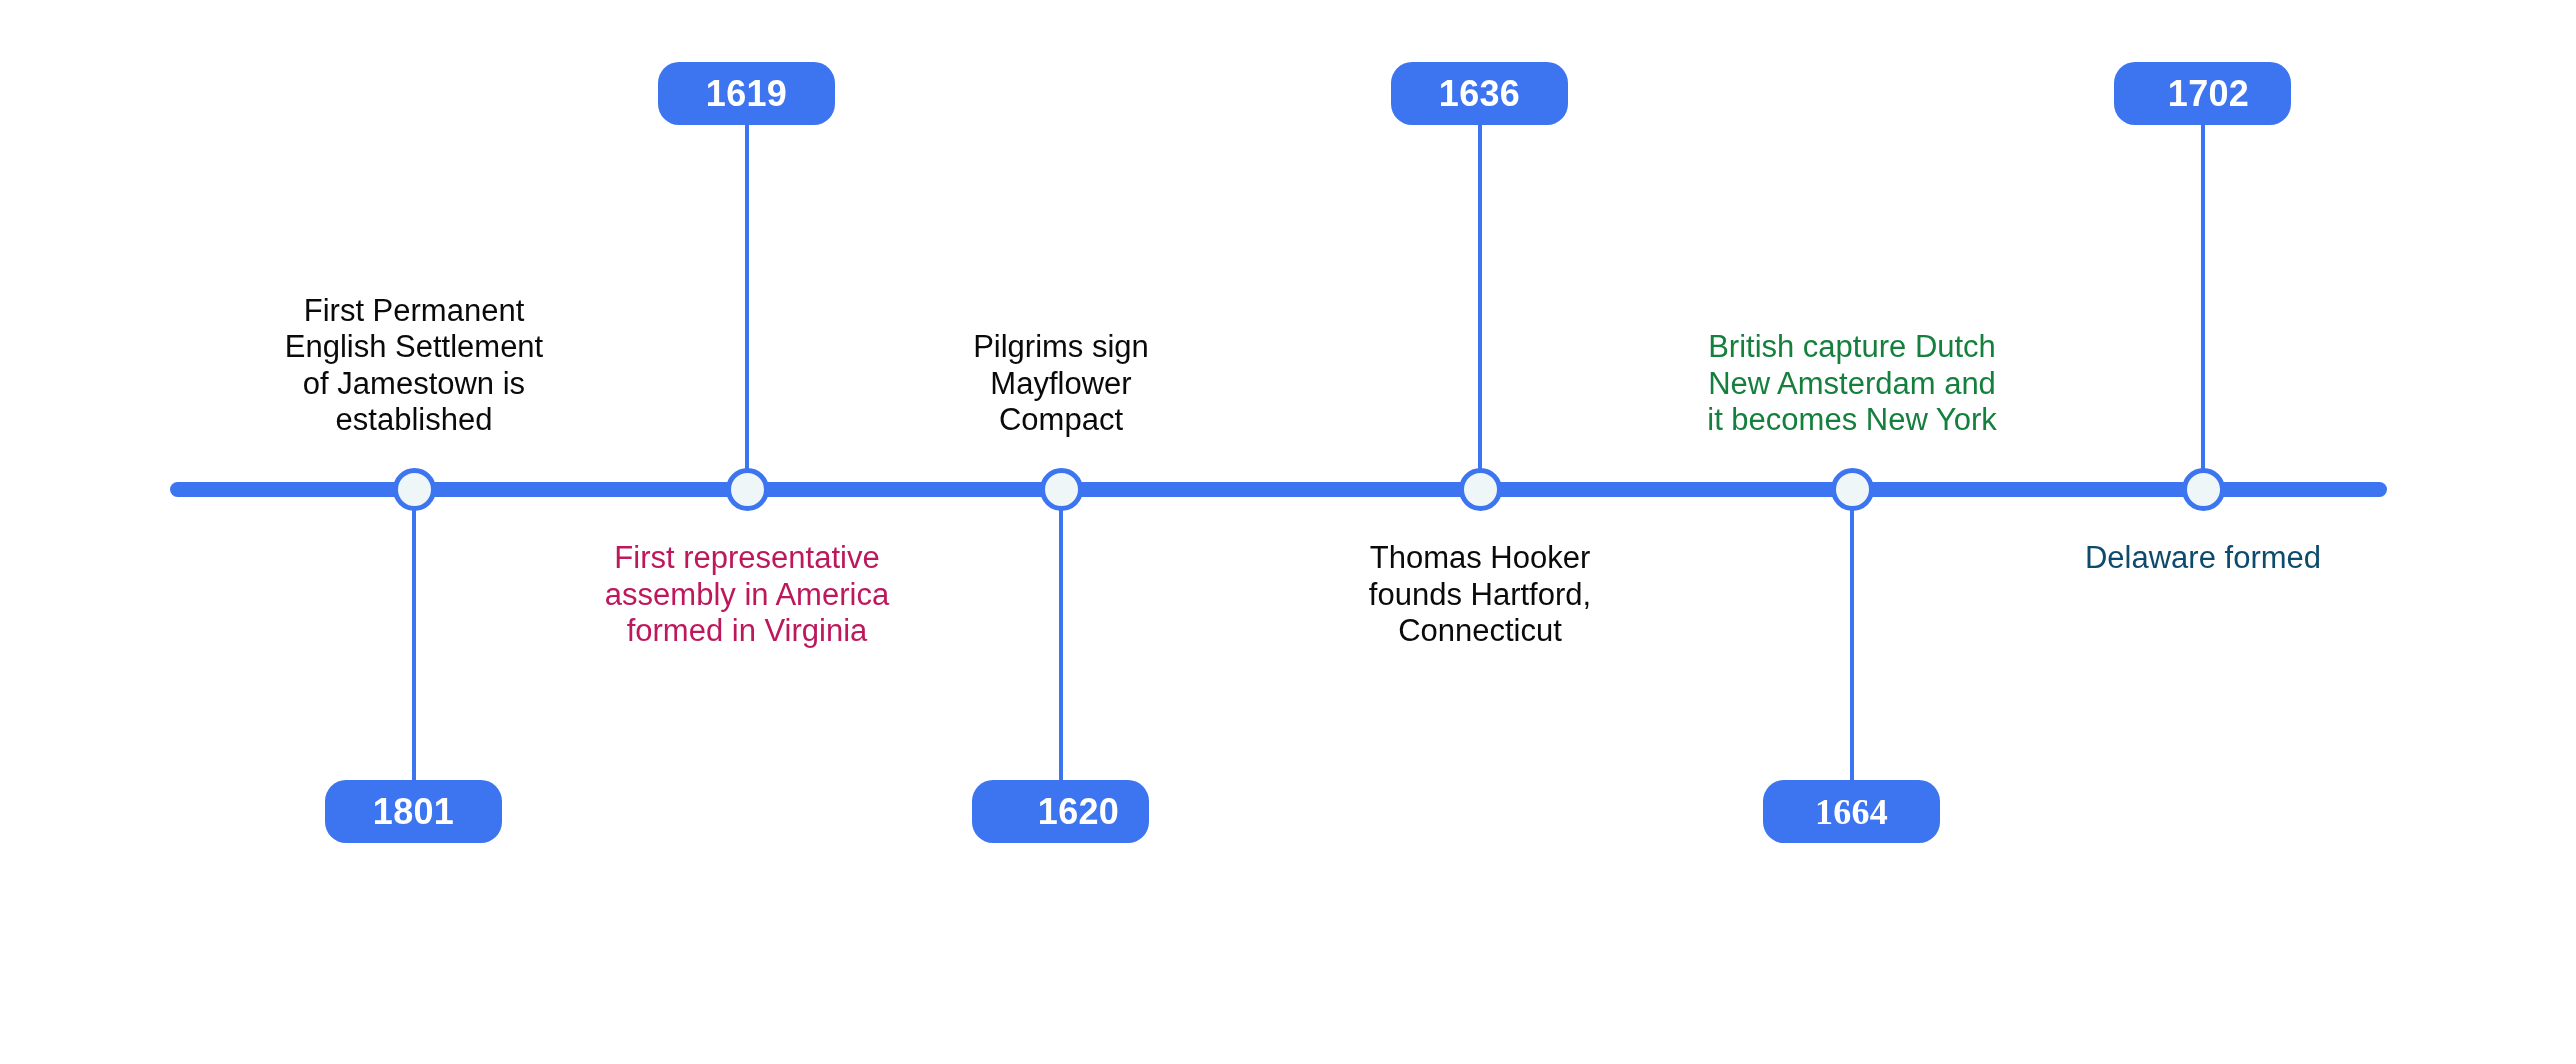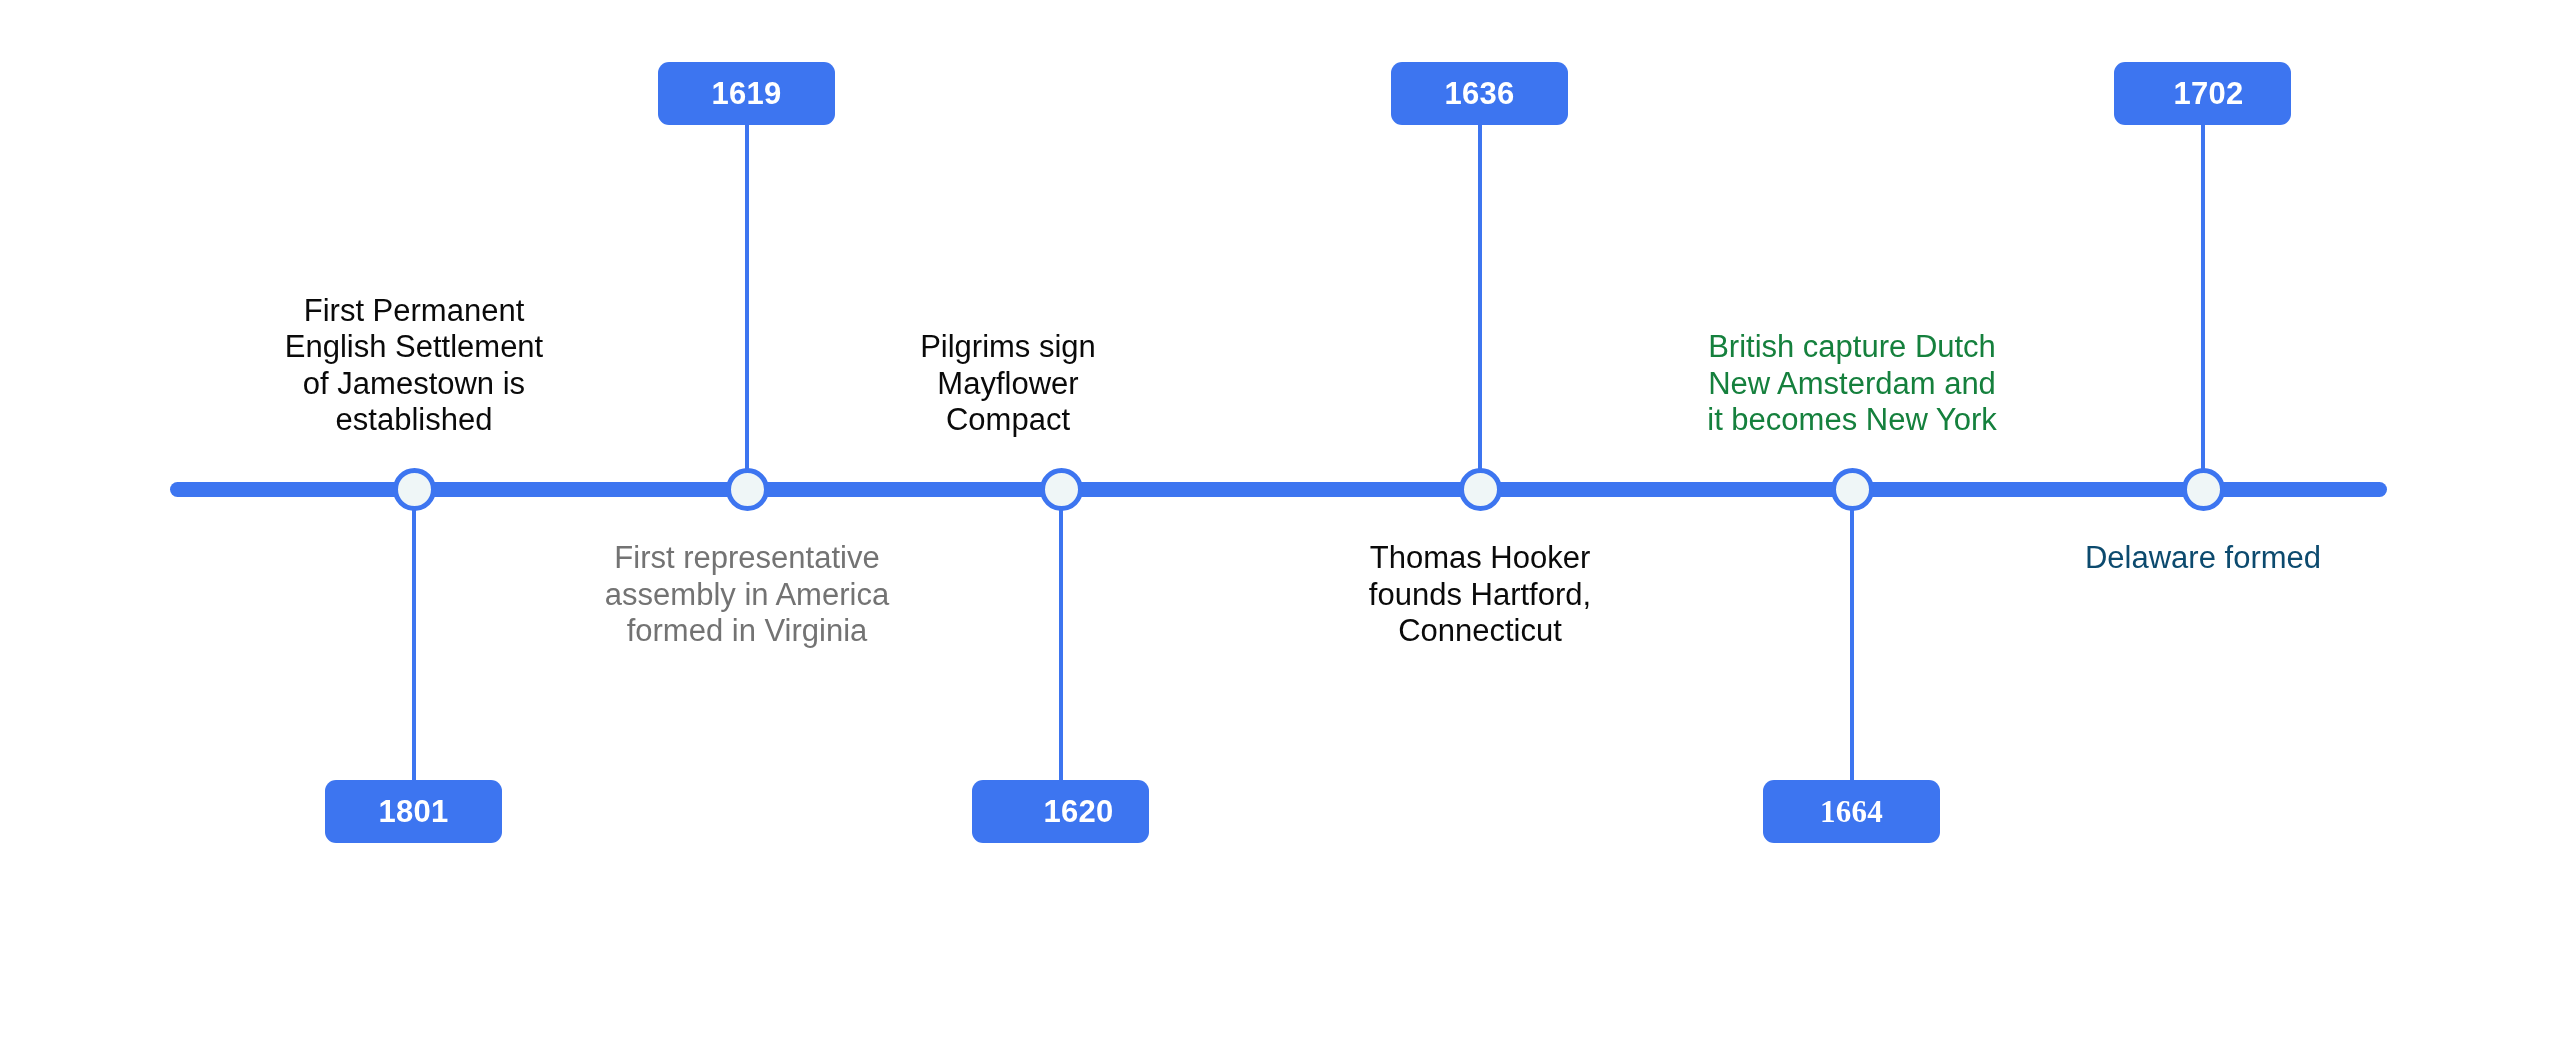--- a/index.html
+++ b/index.html
@@ -55,23 +55,23 @@
   }
 
   
   .pill {
     position: absolute;
     height: 63px;
     margin-left: -89px;
     width: 177px;
     box-sizing: border-box;
     background: var(--blue, #3D75F0);
-    border-radius: 11px;
+    border-radius: 21px;
     color: #ffffff;
-    font-size: 31px;
+    font-size: 36px;
     font-weight: 700;
     letter-spacing: 0.3px;
     display: flex;
     align-items: center;
     justify-content: center;
     z-index: 4;
   }
 
   
   .caption {
@@ -140,27 +140,27 @@
       <div class="stem" style="left: 414px; top: 489px; height: 351px;"></div>
       <div class="node" style="left: 414px; background: rgb(239, 246, 247);"></div>
       <div class="pill" style="left: 414px; top: 780px;">1801</div>
       <div class="caption above" style="left: 414px; color: rgb(10, 10, 10); bottom: 626px;">First Permanent
 English Settlement
 of Jamestown is
 established</div>
       <div class="stem" style="left: 747px; top: 125px; height: 364px;"></div>
       <div class="node" style="left: 747px; background: rgb(239, 246, 247);"></div>
       <div class="pill" style="left: 747px; top: 125px; transform: translateY(-63px);">1619</div>
-      <div class="caption below" style="left: 747px; color: #737373; top: 540px;">First representative
+      <div class="caption below" style="left: 747px; color: #be185d; top: 540px;">First representative
 assembly in America
 formed in Virginia</div>
       <div class="stem" style="left: 1061px; top: 489px; height: 351px;"></div>
       <div class="node" style="left: 1061px; background: rgb(239, 246, 247);"></div>
       <div class="pill" style="left: 1061px; top: 780px; padding-left: 36px;">1620</div>
-      <div class="caption above" style="left: 1008px; color: rgb(10, 10, 10); bottom: 626px;">Pilgrims sign
+      <div class="caption above" style="left: 1061px; color: rgb(10, 10, 10); bottom: 626px;">Pilgrims sign
 Mayflower
 Compact</div>
       <div class="stem" style="left: 1480px; top: 125px; height: 364px;"></div>
       <div class="node" style="left: 1480px; background: rgb(239, 246, 247);"></div>
       <div class="pill" style="left: 1480px; top: 125px; transform: translateY(-63px);">1636</div>
       <div class="caption below" style="left: 1480px; color: rgb(10, 10, 10); top: 540px;">Thomas Hooker
 founds Hartford,
 Connecticut</div>
       <div class="stem" style="left: 1852px; top: 489px; height: 351px;"></div>
       <div class="node" style="left: 1852px; background: rgb(239, 246, 247);"></div>

